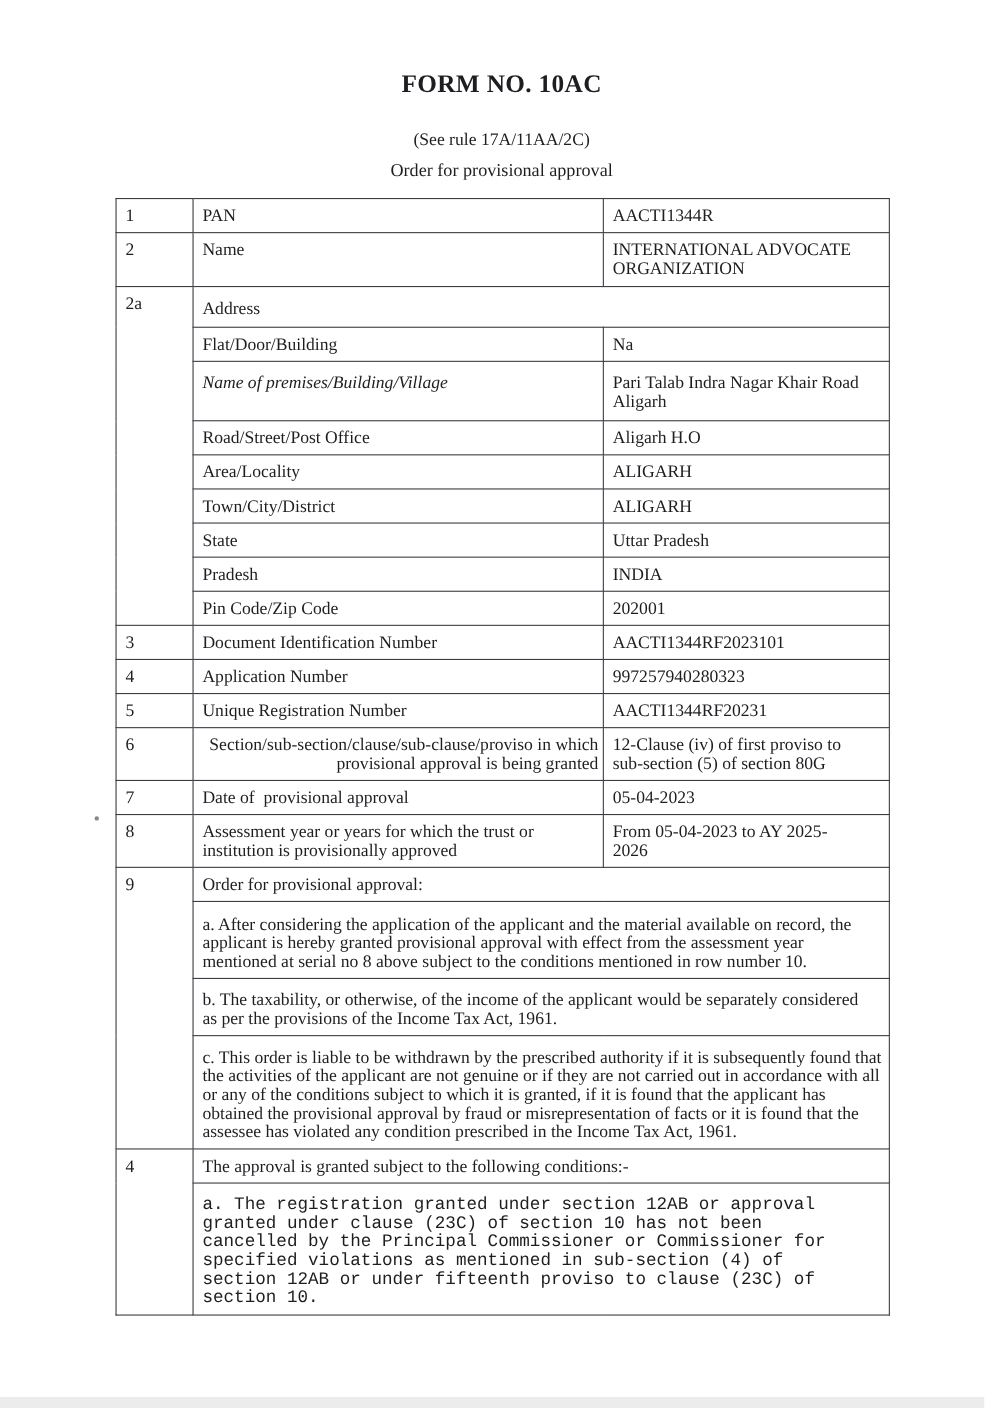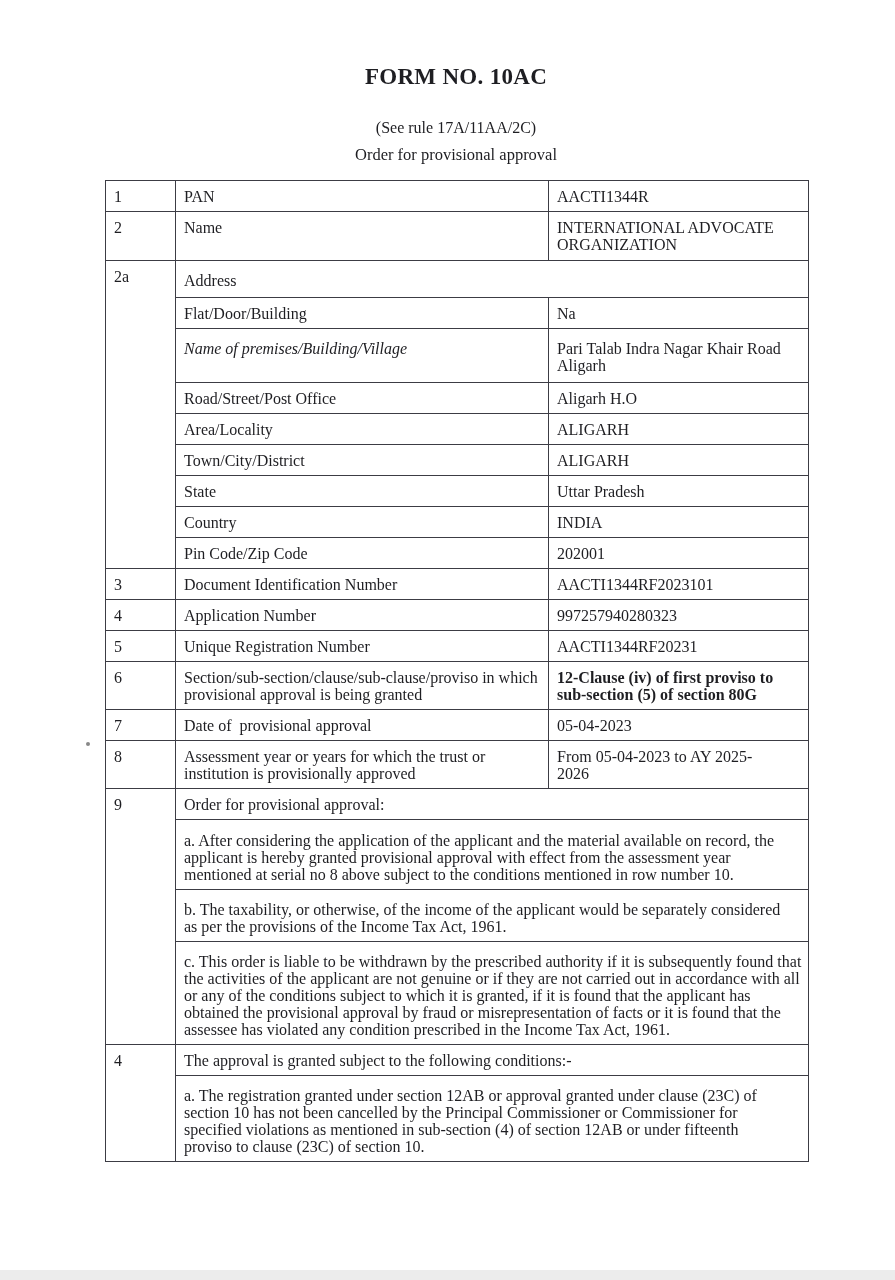--- a/index.html
+++ b/index.html
@@ -61,21 +61,21 @@
   </tr>
   <tr>
     <td class="lbl">Town/City/District</td>
     <td class="val">ALIGARH</td>
   </tr>
   <tr>
     <td class="lbl">State</td>
     <td class="val">Uttar Pradesh</td>
   </tr>
   <tr>
-    <td class="lbl">Country</td>
+    <td class="lbl">Pradesh</td>
     <td class="val">INDIA</td>
   </tr>
   <tr>
     <td class="lbl">Pin Code/Zip Code</td>
     <td class="val">202001</td>
   </tr>
   <tr>
     <td class="num">3</td>
     <td class="lbl">Document Identification Number</td>
     <td class="val">AACTI1344RF2023101</td>
@@ -85,22 +85,22 @@
     <td class="lbl">Application Number</td>
     <td class="val">997257940280323</td>
   </tr>
   <tr>
     <td class="num">5</td>
     <td class="lbl">Unique Registration Number</td>
     <td class="val">AACTI1344RF20231</td>
   </tr>
   <tr>
     <td class="num">6</td>
-    <td class="lbl" style="padding-right:4px;">Section/sub-section/clause/sub-clause/proviso in which provisional approval is being granted</td>
-    <td class="val" style="padding-right:14px;font-weight:bold;">12-Clause (iv) of first proviso to sub-section (5) of section 80G</td>
+    <td class="lbl" style="padding-right:4px;text-align:right;">Section/sub-section/clause/sub-clause/proviso in which provisional approval is being granted</td>
+    <td class="val" style="padding-right:14px;">12-Clause (iv) of first proviso to sub-section (5) of section 80G</td>
   </tr>
   <tr>
     <td class="num">7</td>
     <td class="lbl" style="white-space:pre;">Date of  provisional approval</td>
     <td class="val">05-04-2023</td>
   </tr>
   <tr>
     <td class="num">8</td>
     <td class="lbl" style="padding-right:14px;">Assessment year or years for which the trust or institution is provisionally approved</td>
     <td class="val" style="padding-right:40px;">From 05-04-2023 to AY 2025-2026</td>
@@ -116,18 +116,18 @@
     <td colspan="2" style="padding-top:11px;padding-right:20px;">b. The taxability, or otherwise, of the income of the applicant would be separately considered as per the provisions of the Income Tax Act, 1961.</td>
   </tr>
   <tr>
     <td colspan="2" style="padding-top:11px;padding-right:2px;">c. This order is liable to be withdrawn by the prescribed authority if it is subsequently found that the activities of the applicant are not genuine or if they are not carried out in accordance with all or any of the conditions subject to which it is granted, if it is found that the applicant has obtained the provisional approval by fraud or misrepresentation of facts or it is found that the assessee has violated any condition prescribed in the Income Tax Act, 1961.</td>
   </tr>
   <tr>
     <td class="num" rowspan="2">4</td>
     <td colspan="2">The approval is granted subject to the following conditions:-</td>
   </tr>
   <tr>
-    <td colspan="2" style="padding-top:11px;padding-right:20px;">a. The registration granted under section 12AB or approval granted under clause (23C) of section 10 has not been cancelled by the Principal Commissioner or Commissioner for specified violations as mentioned in sub-section (4) of section 12AB or under fifteenth proviso to clause (23C) of section 10.</td>
+    <td colspan="2" style="padding-top:11px;padding-right:20px;font-family:Liberation Mono, monospace;">a. The registration granted under section 12AB or approval granted under clause (23C) of section 10 has not been cancelled by the Principal Commissioner or Commissioner for specified violations as mentioned in sub-section (4) of section 12AB or under fifteenth proviso to clause (23C) of section 10.</td>
   </tr>
 </tbody>
   </table>
 
 <div class="bottom-strip"></div>
 
 </body></html>

